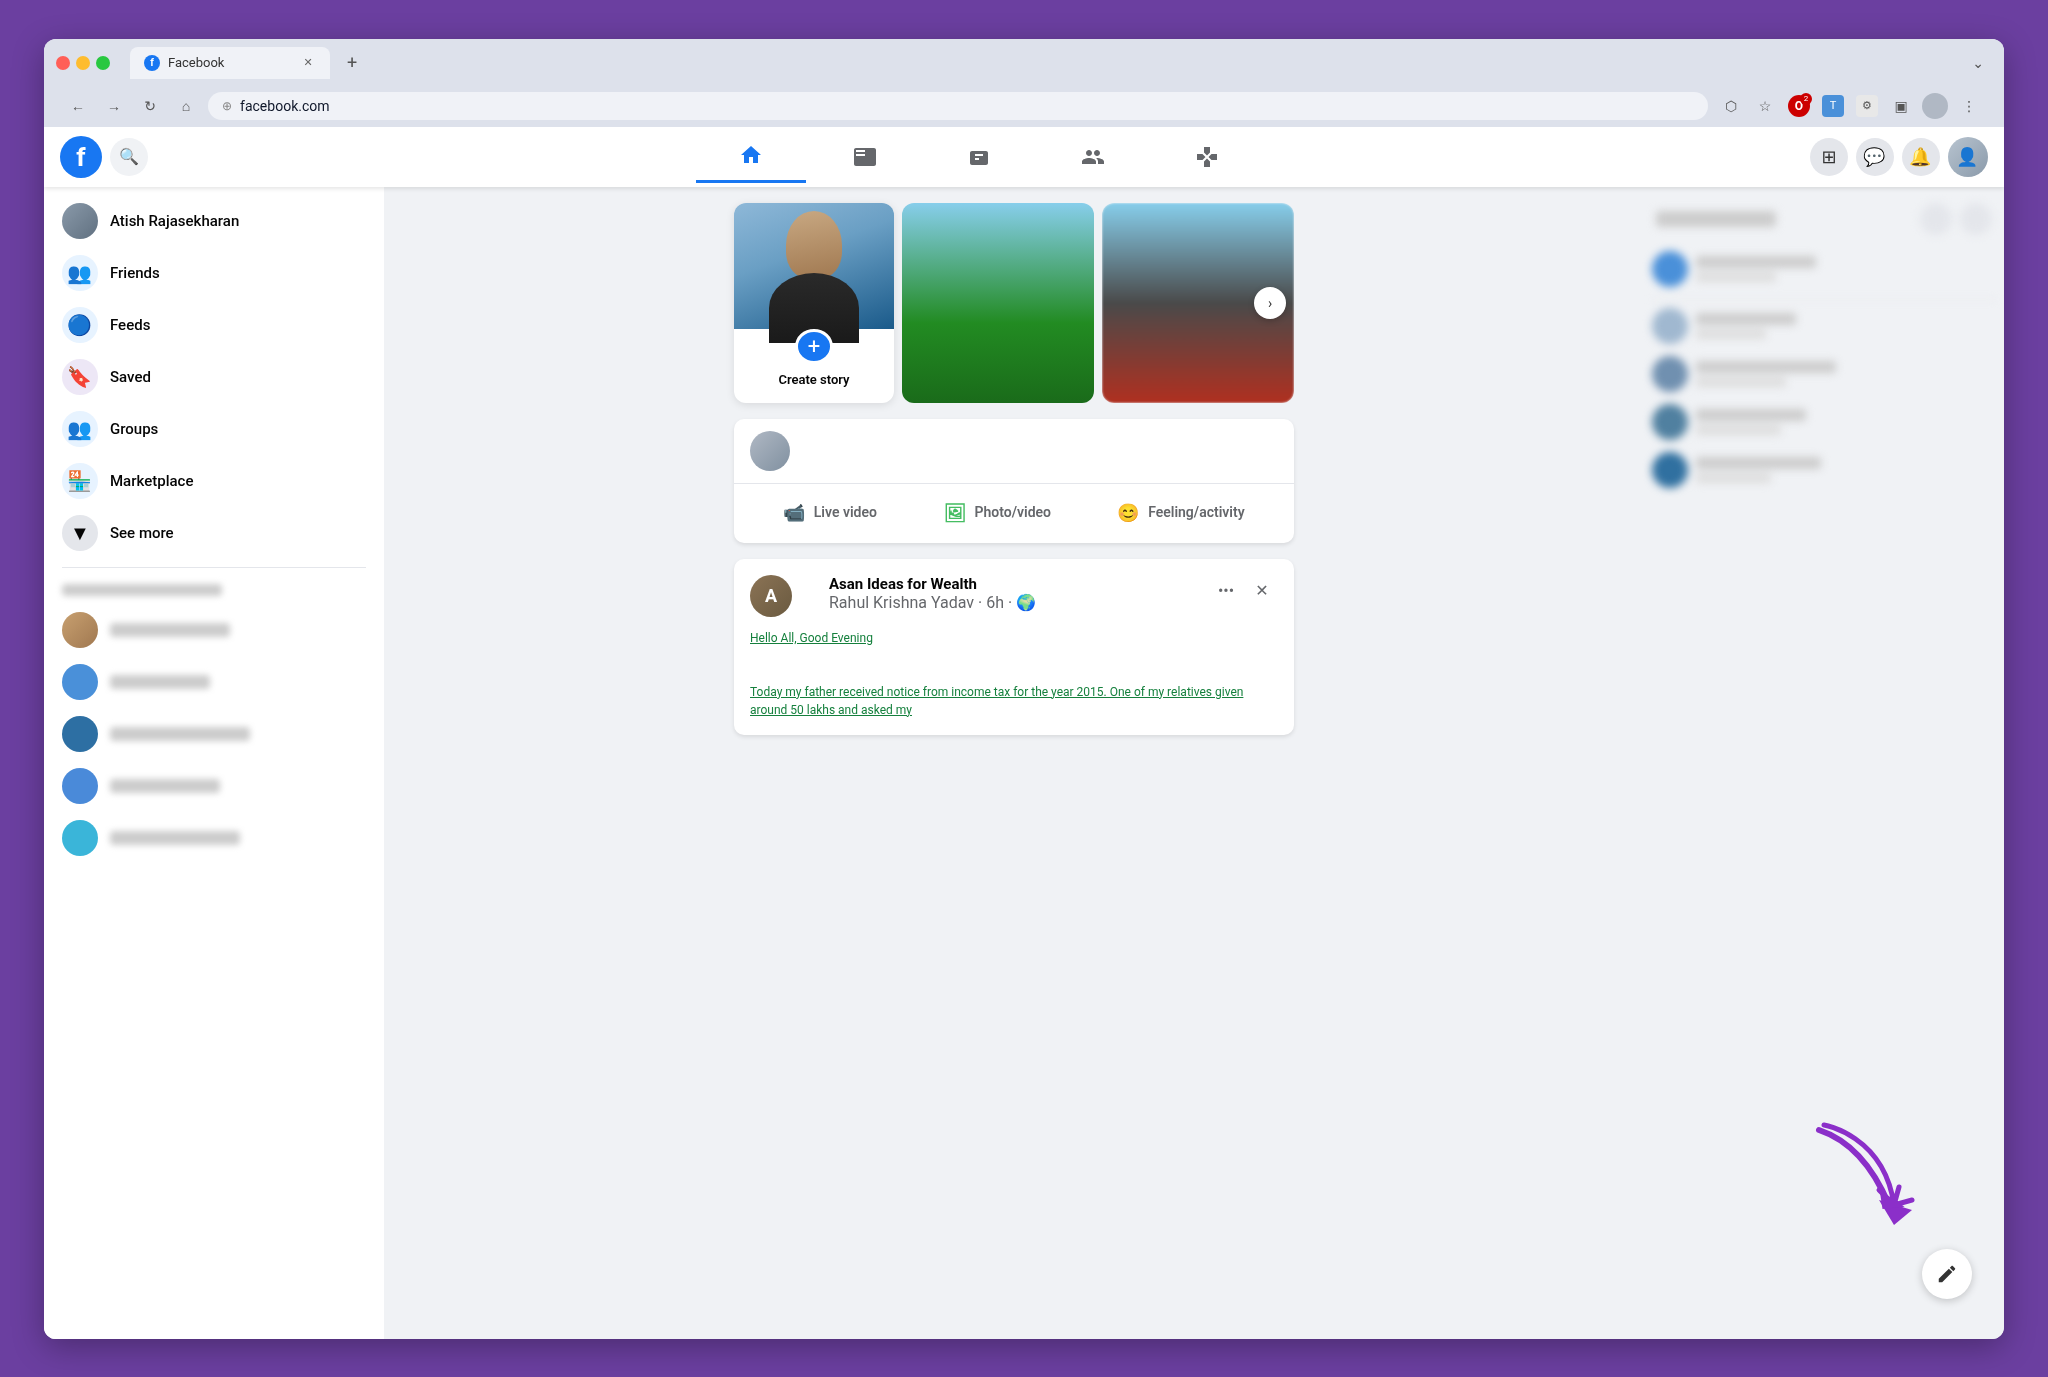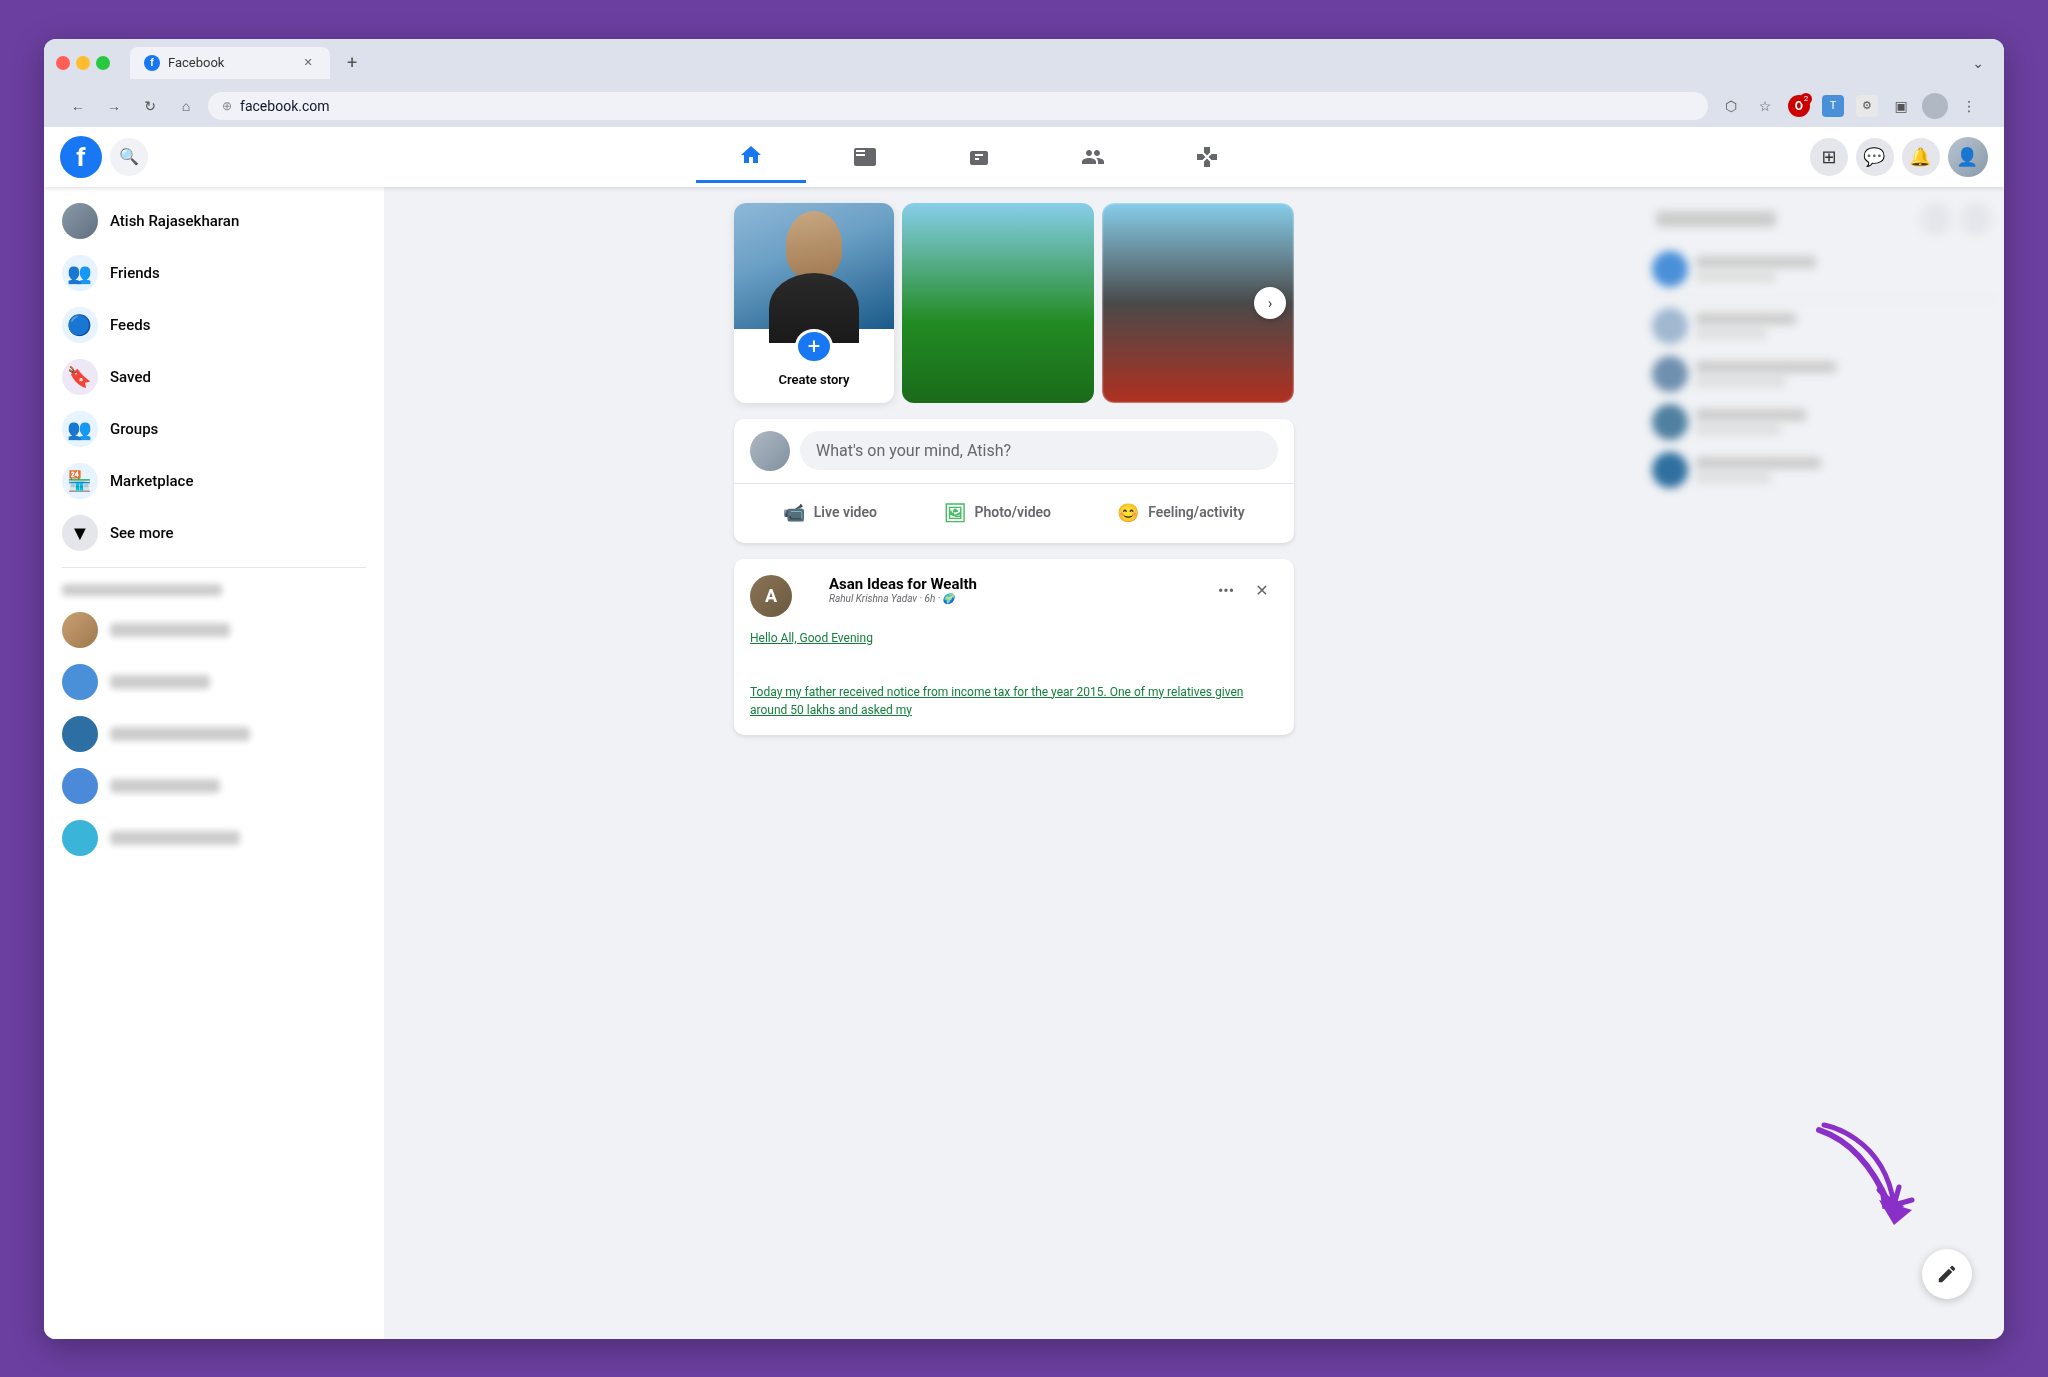--- a/index.html
+++ b/index.html
@@ -444,21 +444,21 @@
     .post-avatar {
       width: 42px;
       height: 42px;
       border-radius: 50%;
       background: #8b7355;
       overflow: hidden;
       flex-shrink: 0;
     }
     .post-meta { flex: 1; margin-left: 27px; }
     .post-author { font-size: 15px; font-weight: 700; color: #050505; }
-    .post-subinfo { font-size: 10px; color: #65676b; font-style: italic; }
+    .post-subinfo { font-size: 16px; color: #65676b; }
     .post-actions { display: flex; gap: 4px; }
     .post-action-btn {
       width: 32px;
       height: 32px;
       border-radius: 50%;
       display: flex;
       align-items: center;
       justify-content: center;
       cursor: pointer;
       color: #65676b;
@@ -691,23 +691,20 @@
 
             <div class="story-card" style="min-width:130px;position:relative;">
               <div style="width:100%;height:100%;background:linear-gradient(180deg,#87ceeb 0%,#4a4a4a 50%,#b03020 100%);filter:blur(1px);border-radius:12px;"></div>
               <div class="story-arrow-right">›</div>
             </div>
           </div>
 
           <div class="post-composer">
             <div class="composer-top">
               <div class="composer-avatar" style="background:linear-gradient(135deg,#b0b8c4,#8090a0);"></div>
-              <div class="composer-input">
-                <span>What's on your mind, Atish?</span>
-              </div>
             </div>
             <div class="composer-divider"></div>
             <div class="composer-actions">
               <div class="composer-action">
                 <span style="color:#f02849;font-size:18px;">📹</span>
                 <span>Live video</span>
               </div>
               <div class="composer-action">
                 <span style="color:#45bd62;font-size:18px;">🖼</span>
                 <span>Photo/video</span>

